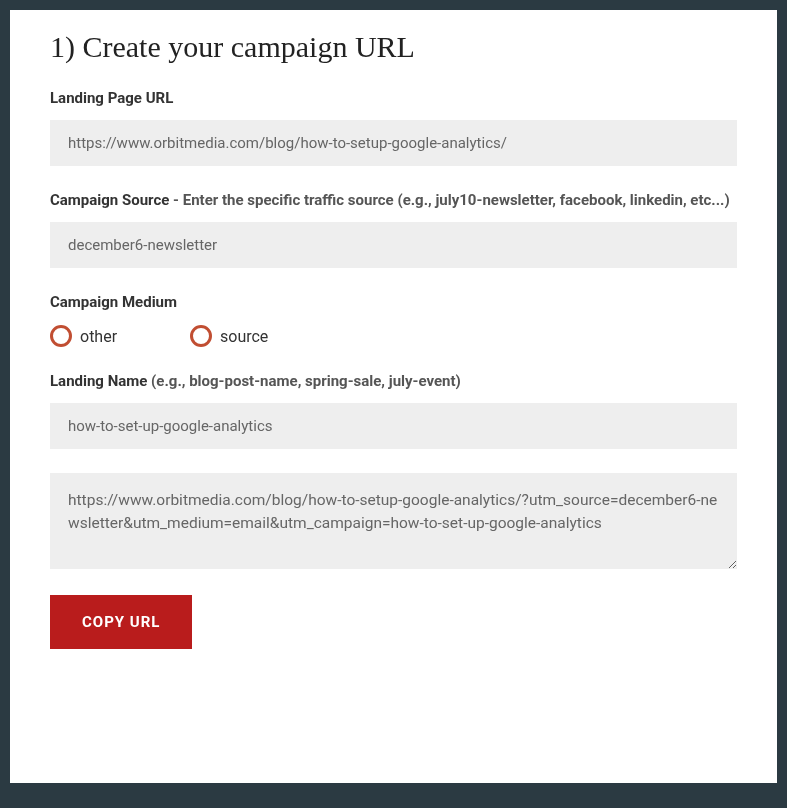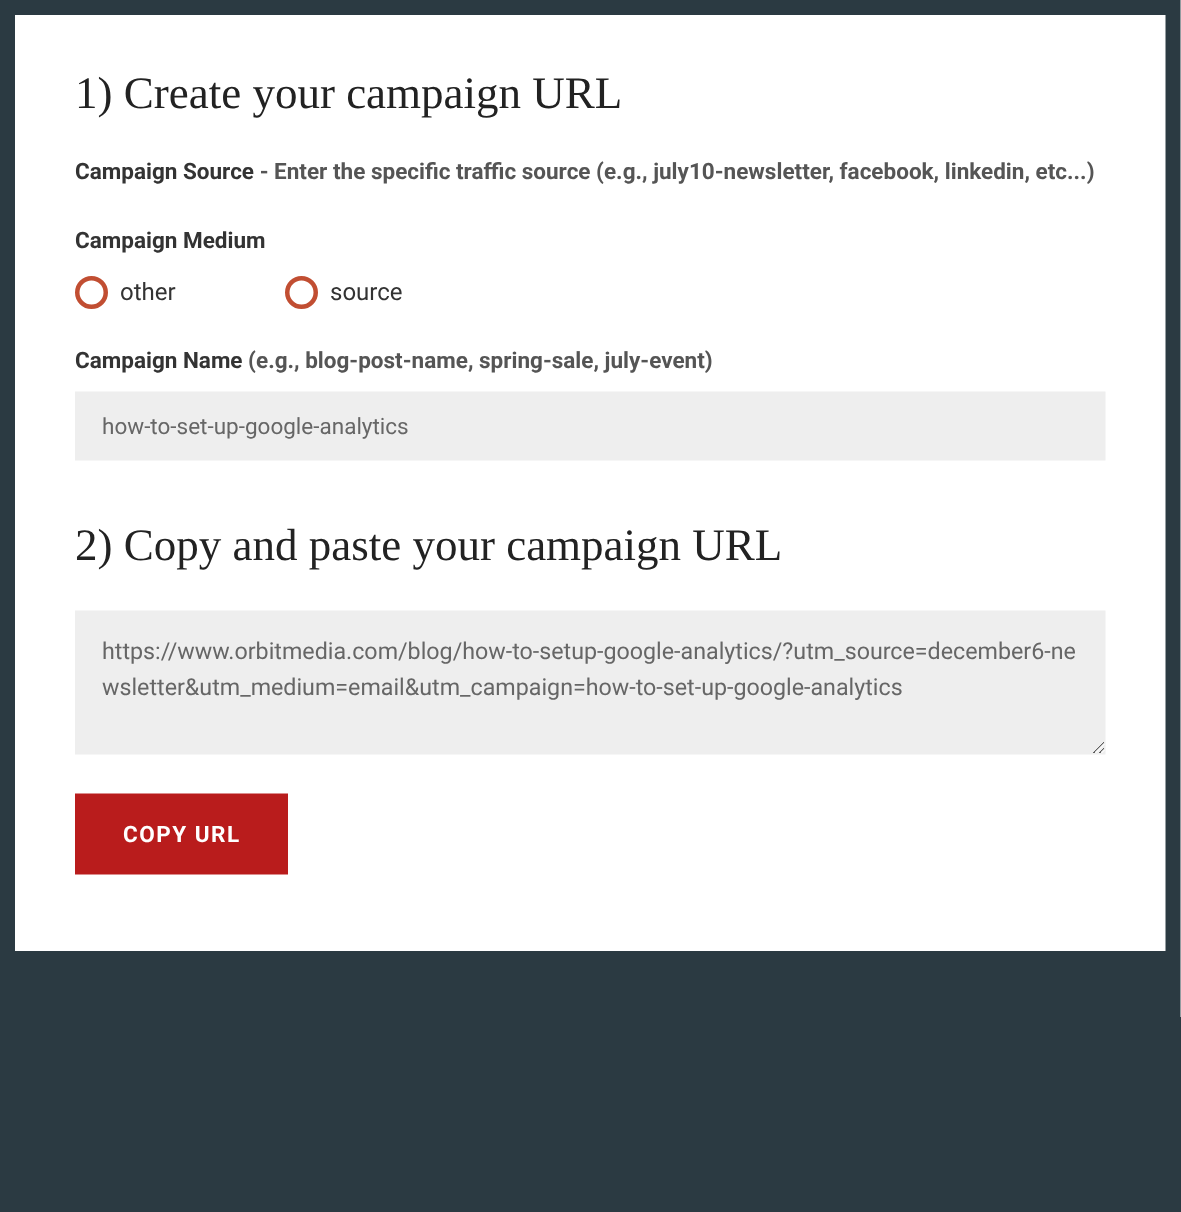--- a/index.html
+++ b/index.html
@@ -5,22 +5,22 @@
   * { box-sizing: border-box; margin: 0; padding: 0; }
   body {
     background: #2b3a42;
     padding: 10px;
     font-family: -apple-system, BlinkMacSystemFont, "Segoe UI", Roboto, sans-serif;
     color: #333;
   }
   .panel {
     background: #fff;
     width: 767px;
-    height: 624px;
-    padding: 28px 40px;
+    height: 773px;
+    padding: 12px 40px;
     overflow: hidden;
   }
   .heading {
     font-family: Georgia, "Times New Roman", serif;
     font-weight: 400;
     font-size: 30px;
     color: #222;
     margin-top: 8px;
     margin-bottom: 24px;
   }
@@ -118,49 +118,55 @@
     font-family: inherit;
   }
 </style>
 </head>
 <body>
 
 <div class="panel">
 
   <h2 class="heading">1) Create your campaign URL</h2>
 
+  <div class="field">
+    <div class="label-row">
+      <span class="label-bold">Landing Page URL</span>
+    </div>
+    <input type="text" class="text-input" value="https://www.orbitmedia.com/blog/how-to-setup-google-analytics/" style="">
+  </div>
 
   <div class="field">
     <div class="label-row">
       <span class="label-bold">Campaign Source</span><span class="label-hint"> - Enter the specific traffic source (e.g., july10-newsletter, facebook, linkedin, etc...)</span>
     </div>
+    <input type="text" class="text-input" value="december6-newsletter" style="">
   </div>
 
   <div class="field">
     <div class="label-row">
       <span class="label-bold">Campaign Medium</span>
     </div>
     <div class="radio-row">
       <label class="radio-item">
         <span class="radio-outer"></span>
         <span class="radio-label">other</span>
       </label>
       <label class="radio-item">
         <span class="radio-outer"></span>
         <span class="radio-label">source</span>
       </label>
     </div>
   </div>
 
   <div class="field">
     <div class="label-row">
-      <span class="label-bold">Campaign Name</span><span class="label-hint"> (e.g., blog-post-name, spring-sale, july-event)</span>
+      <span class="label-bold">Landing Name</span><span class="label-hint"> (e.g., blog-post-name, spring-sale, july-event)</span>
     </div>
     <input type="text" class="text-input" value="how-to-set-up-google-analytics" style="">
   </div>
 
-  <h2 class="heading2">2) Copy and paste your campaign URL</h2>
 
   <textarea class="output-area" style="">https://www.orbitmedia.com/blog/how-to-setup-google-analytics/?utm_source=december6-newsletter&amp;utm_medium=email&amp;utm_campaign=how-to-set-up-google-analytics</textarea>
 
   <button class="copy-btn">COPY URL</button>
 
 </div>
 
 </body></html>

